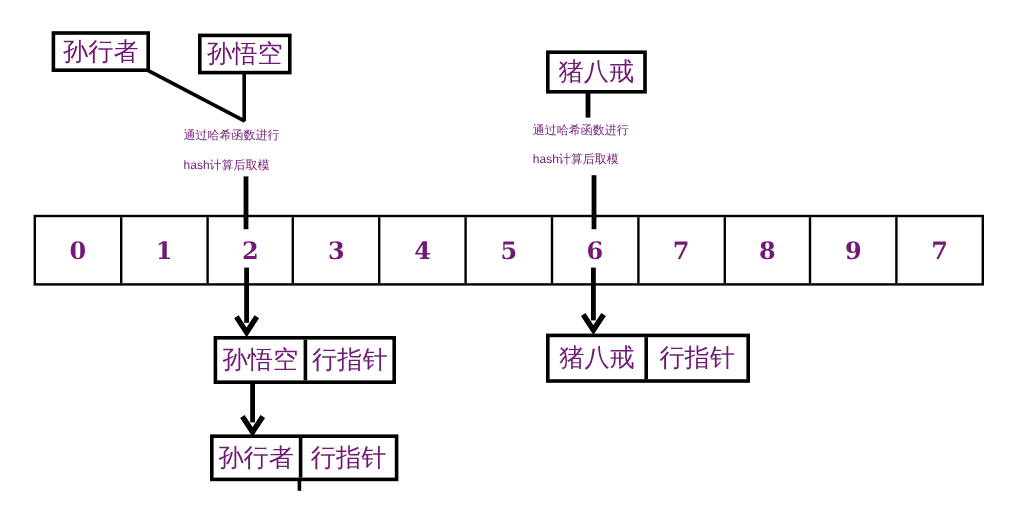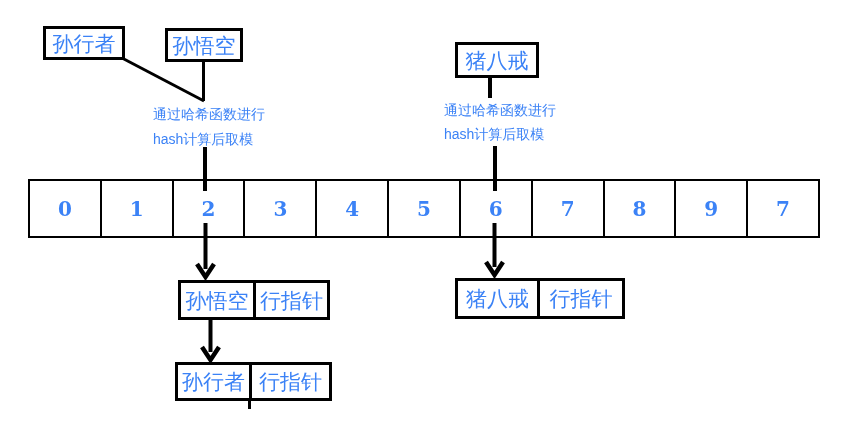--- a/index.html
+++ b/index.html
@@ -1,31 +1,31 @@
 <!DOCTYPE html>
 <html><head>
 <meta charset="utf-8">
 <style>
   html,body{margin:0;padding:0;background:#ffffff;}
   #canvas{
     position:relative;width:855px;height:425px;background:#ffffff;overflow:hidden;
-    font-family:"Liberation Sans",sans-serif;color:#3b82f6;
+    font-family:"Liberation Sans",sans-serif;color:#701a75;
   }
   
   .key-box{
     position:absolute;box-sizing:border-box;border:3px solid #000;background:#fff;
     display:flex;align-items:center;justify-content:center;
     font-size:21px;line-height:1;white-space:nowrap;z-index:2;
   }
   #box-sun-xingzhe{left:43px;top:26px;width:82px;height:34px;}
   #box-sun-wukong{left:165px;top:28px;width:78px;height:34px;}
   #box-zhu-bajie{left:455px;top:42px;width:84px;height:36px;}
   
   .note-line{
-    position:absolute;font-size:14px;line-height:16px;white-space:nowrap;z-index:2;text-align:center;
+    position:absolute;font-size:10px;line-height:16px;white-space:nowrap;z-index:2;text-align:center;
   }
   #note-left-1{left:153px;top:106px;}
   #note-left-2{left:153px;top:131px;}
   #note-right-1{left:444px;top:102px;}
   #note-right-2{left:444px;top:126px;}
   
   #bucket-array{
     position:absolute;left:28px;top:179px;width:792px;height:59px;
     box-sizing:border-box;border:2px solid #000;background:#fff;
     display:flex;z-index:1;

